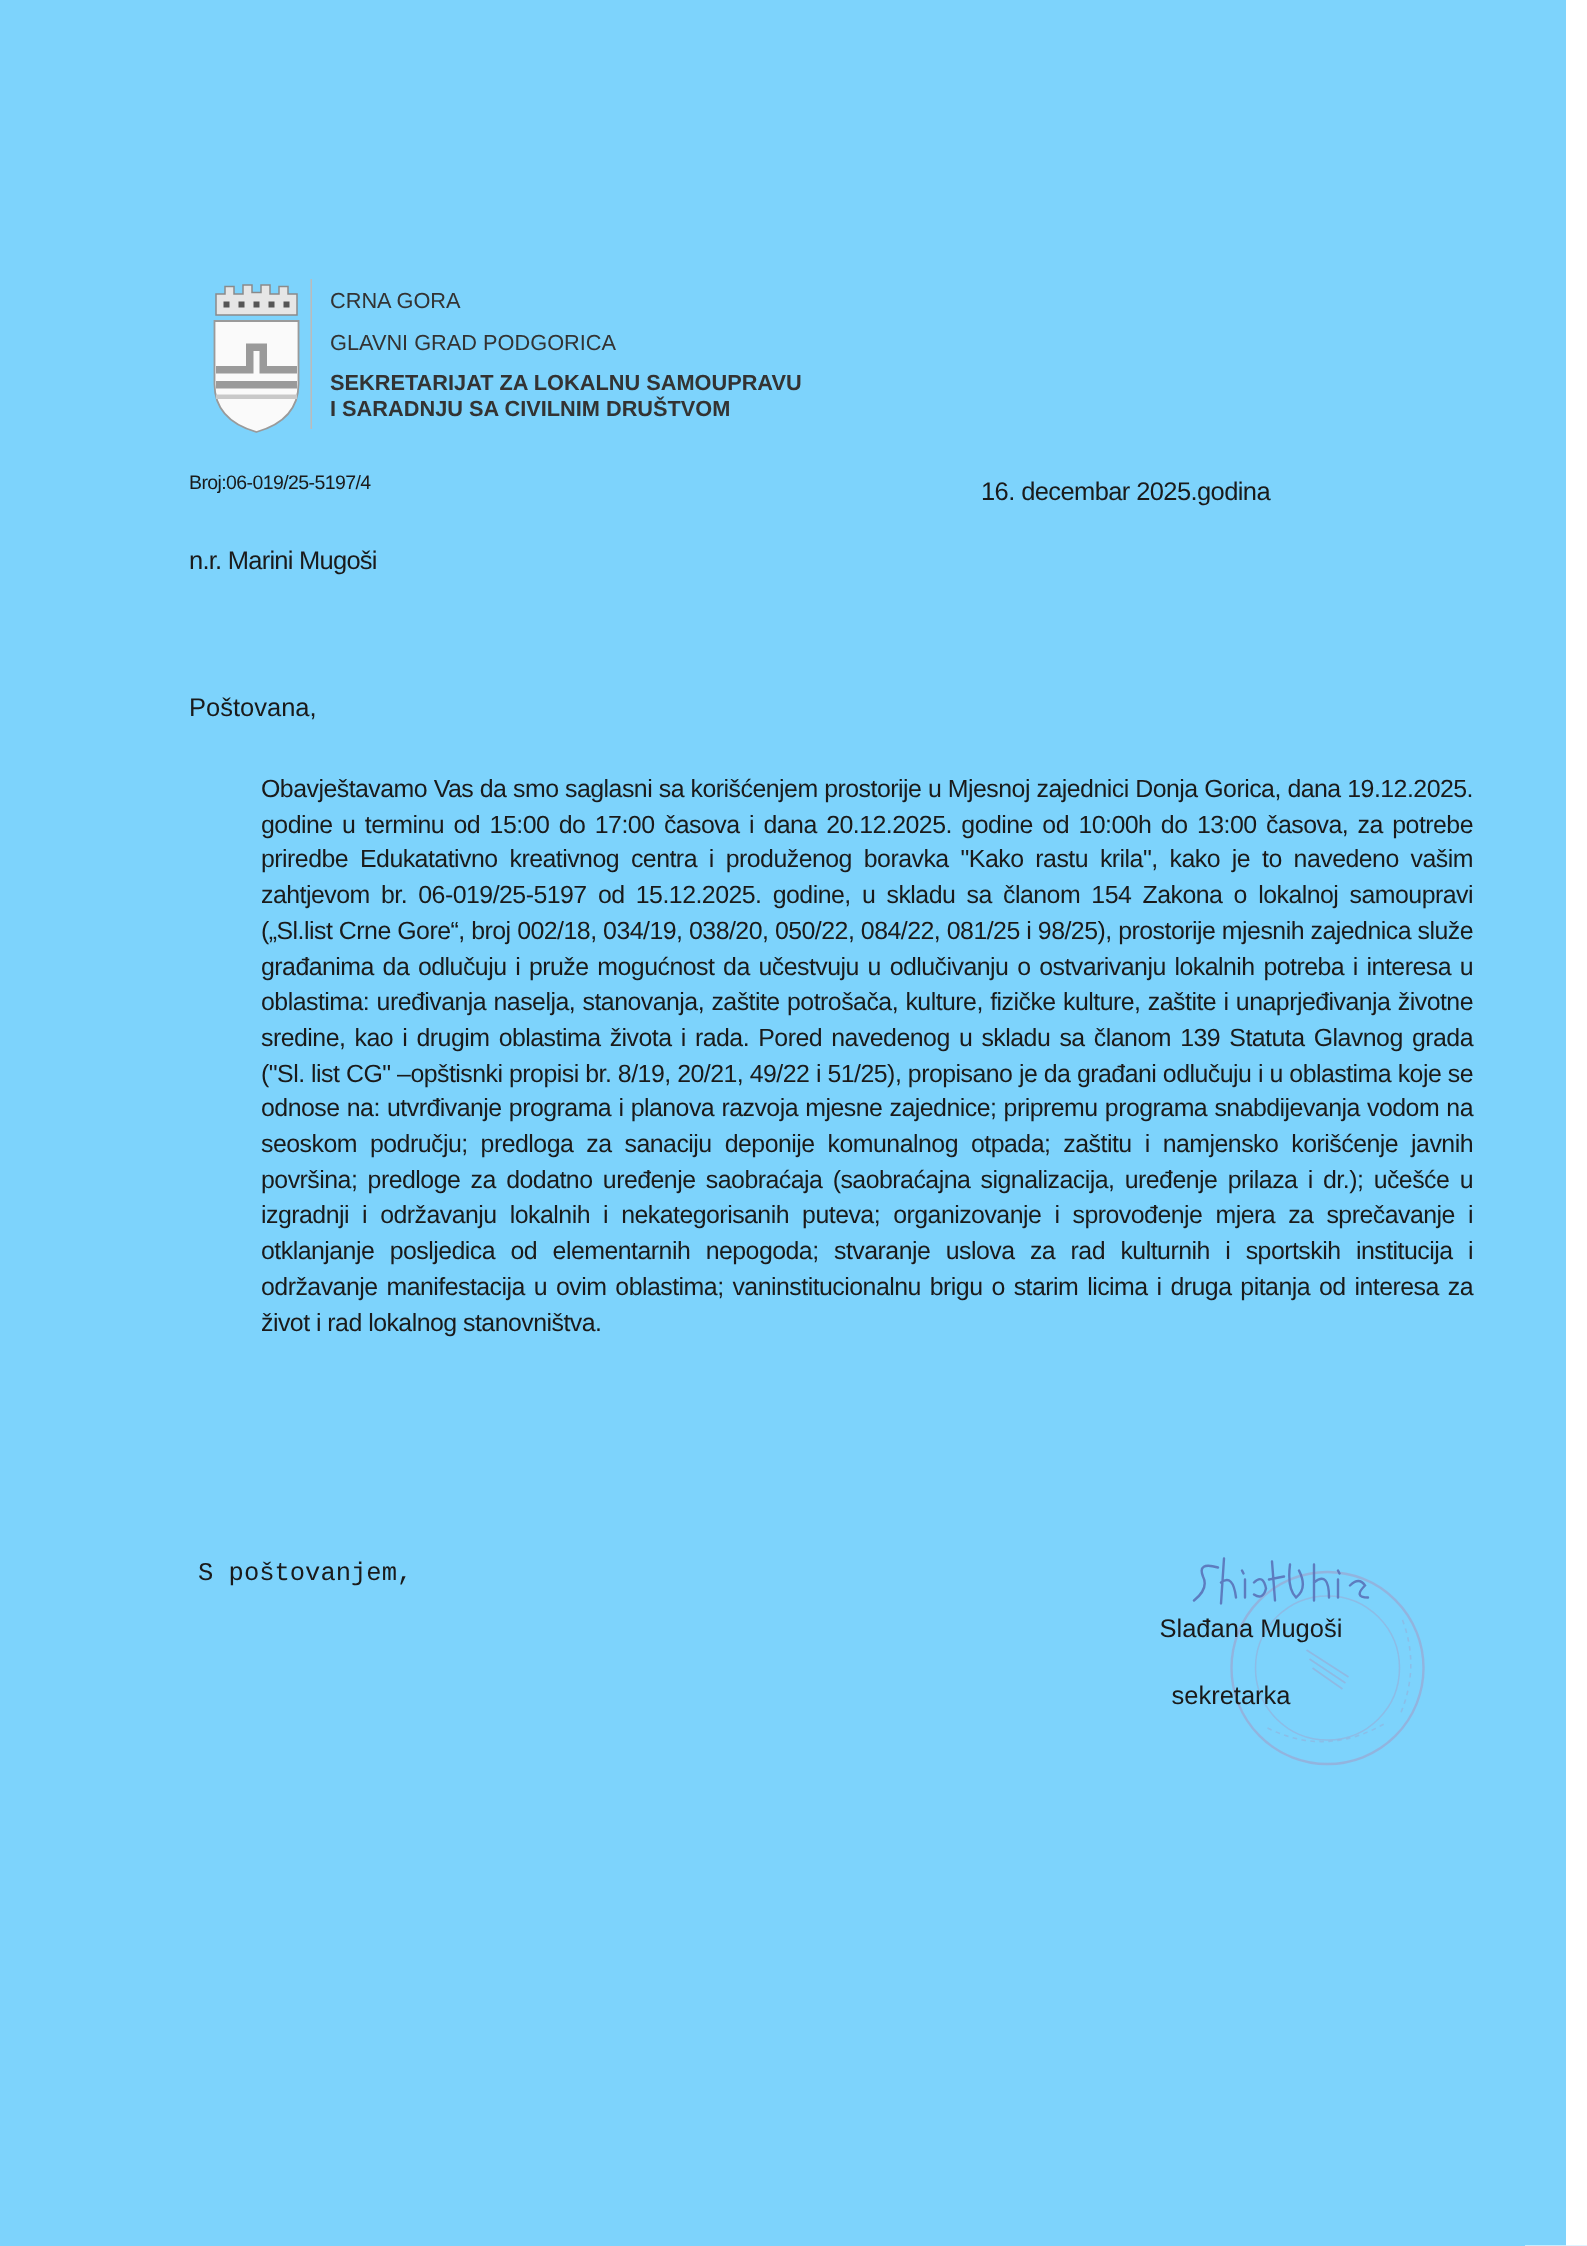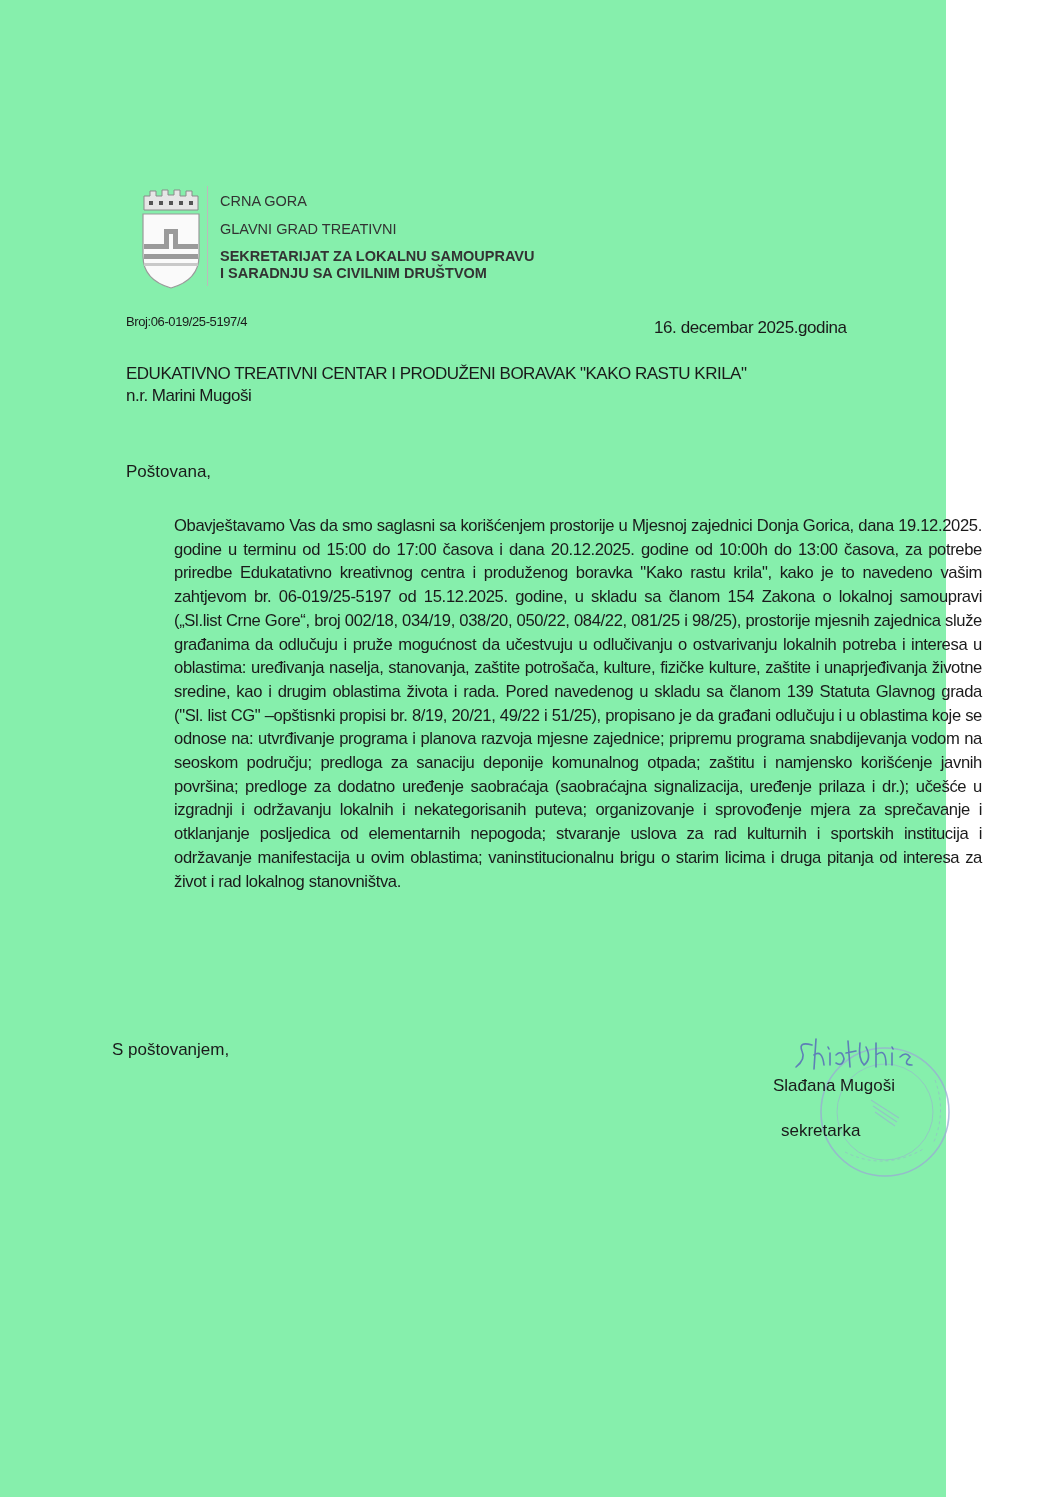--- a/index.html
+++ b/index.html
@@ -1,17 +1,17 @@
 <!DOCTYPE html>
 <html><head>
 <meta charset="utf-8">
 <style>
   html, body { margin: 0; padding: 0; background: #ffffff; }
   body { width: 1058px; height: 1497px; position: relative; overflow: hidden; color: #1a1a1a; }
-  .page { position: absolute; left: 0; top: 0; width: 946px; height: 1497px; background: #86efac; }
+  .page { position: absolute; left: 0; top: 0; width: 1044px; height: 1497px; background: #7dd3fc; }
 
   
   .crest { position: absolute; left: 140px; top: 186px; width: 62px; height: 104px; }
   .header-divider { position: absolute; left: 207px; top: 186px; width: 1px; height: 100px; background: #bbb; }
   .org { position: absolute; left: 220px; top: 190px; font-family: "Liberation Sans", sans-serif; font-size: 14.5px; color: #333; line-height: 22px; }
   .org .l { white-space: nowrap; }
   .org .tight { line-height: 17px; font-weight: bold; }
   .contact { position: absolute; left: 588px; top: 198px; font-family: "Liberation Sans", sans-serif; font-size: 13.2px; color: #6d6d6d; line-height: 19.5px; }
   .contact div { white-space: nowrap; }
 
@@ -19,21 +19,21 @@
   .ref { position: absolute; left: 126px; top: 314px; font-family: "Liberation Sans Narrow", "Liberation Sans", sans-serif; font-size: 13px; letter-spacing: -0.4px; }
   .date { position: absolute; left: 654px; top: 318px; font-family: "Liberation Sans", sans-serif; font-size: 17px; letter-spacing: -0.4px; }
 
   .recipient { position: absolute; left: 126px; top: 363px; width: 830px; font-family: "Liberation Sans", sans-serif; font-size: 17px; line-height: 22px; letter-spacing: -0.5px; }
   .recipient div { white-space: nowrap; }
 
   .salutation { position: absolute; left: 126px; top: 462px; font-family: "Liberation Sans", sans-serif; font-size: 17px; }
 
   .body-text { position: absolute; left: 126px; top: 514px; width: 808px; font-family: "Liberation Sans", sans-serif; font-size: 16.6px; line-height: 23.7px; text-align: justify; letter-spacing: -0.35px; word-spacing: 0px; margin-left: 48px; }
 
-  .closing { position: absolute; left: 112px; top: 1040px; font-family: Liberation Sans, sans-serif; font-size: 17px; }
+  .closing { position: absolute; left: 132px; top: 1040px; font-family: Liberation Mono, monospace; font-size: 17px; }
 
   .signature { position: absolute; left: 792px; top: 1035px; width: 160px; height: 40px; }
   .stamp { position: absolute; left: 775px; top: 1040px; width: 180px; height: 140px; }
   .signer { position: absolute; left: 773px; top: 1075px; font-family: "Liberation Sans", sans-serif; font-size: 17px; line-height: 22px; }
   .signer .title { padding-left: 8px; margin-top: 23px; }
 
   .delivered { position: absolute; left: 93px; top: 1126px; font-family: "Liberation Sans", sans-serif; font-size: 17px; line-height: 23.5px; }
 </style>
 </head>
 <body>
@@ -51,31 +51,30 @@
 
     <path d="M3 28 L59 28 L59 70 Q59 94 31 102 Q3 94 3 70 Z" fill="#fafafa" stroke="#9a9a9a" stroke-width="1.2"></path>
     <path d="M4 58 L24 58 L24 43 L38 43 L38 58 L58 58 L58 63 L33 63 L33 48 L29 48 L29 63 L4 63 Z" fill="#9a9a9a"></path>
     <rect x="4" y="68" width="54" height="5" fill="#9a9a9a"></rect>
     <rect x="4" y="77" width="54" height="3" fill="#c9c9c9"></rect>
   </svg>
   <div class="header-divider"></div>
 
   <div class="org">
     <div class="l">CRNA GORA</div>
-    <div class="l" style="margin-top:6px;">GLAVNI GRAD TREATIVNI</div>
+    <div class="l" style="margin-top:6px;">GLAVNI GRAD PODGORICA</div>
     <div class="l tight" style="margin-top:8px;">SEKRETARIJAT ZA LOKALNU SAMOUPRAVU</div>
     <div class="l tight">I SARADNJU SA CIVILNIM DRUŠTVOM</div>
   </div>
 
 
   <div class="ref">Broj:06-019/25-5197/4</div>
   <div class="date">16. decembar 2025.godina</div>
 
   <div class="recipient">
-    <div>EDUKATIVNO TREATIVNI CENTAR I PRODUŽENI BORAVAK "KAKO RASTU KRILA"</div>
     <div>n.r. Marini Mugoši</div>
   </div>
 
   <div class="salutation">Poštovana,</div>
 
   <div class="body-text">Obavještavamo Vas da smo saglasni sa korišćenjem prostorije u Mjesnoj zajednici Donja Gorica, dana 19.12.2025. godine u terminu od 15:00 do 17:00 časova i dana 20.12.2025. godine od 10:00h do 13:00 časova, za potrebe priredbe Edukatativno kreativnog centra i produženog boravka "Kako rastu krila", kako je to navedeno vašim zahtjevom br. 06-019/25-5197  od 15.12.2025. godine, u skladu sa članom 154 Zakona o lokalnoj samoupravi („Sl.list Crne Gore“, broj  002/18, 034/19, 038/20, 050/22, 084/22, 081/25 i 98/25), prostorije mjesnih zajednica služe građanima da odlučuju i pruže mogućnost da učestvuju u odlučivanju o ostvarivanju lokalnih potreba i interesa u oblastima: uređivanja naselja, stanovanja, zaštite potrošača, kulture, fizičke kulture, zaštite i unaprjeđivanja životne sredine, kao i drugim oblastima života i rada. Pored navedenog u skladu sa članom 139  Statuta Glavnog grada ("Sl. list CG" –opštisnki propisi br. 8/19, 20/21, 49/22 i 51/25), propisano je da građani odlučuju i u oblastima koje se odnose na: utvrđivanje programa i planova razvoja mjesne zajednice; pripremu programa snabdijevanja vodom na seoskom području; predloga za sanaciju deponije komunalnog otpada; zaštitu i namjensko korišćenje javnih površina; predloge za dodatno uređenje saobraćaja (saobraćajna signalizacija, uređenje prilaza i dr.); učešće u izgradnji i održavanju lokalnih i nekategorisanih puteva; organizovanje i sprovođenje mjera za sprečavanje i otklanjanje posljedica od elementarnih nepogoda; stvaranje uslova za rad kulturnih i sportskih institucija i održavanje manifestacija u ovim oblastima; vaninstitucionalnu brigu o starim licima i druga pitanja od interesa za život i rad lokalnog stanovništva.</div>
 
   <div class="closing">S poštovanjem,</div>
 
   <svg class="stamp" viewBox="0 0 180 140">

